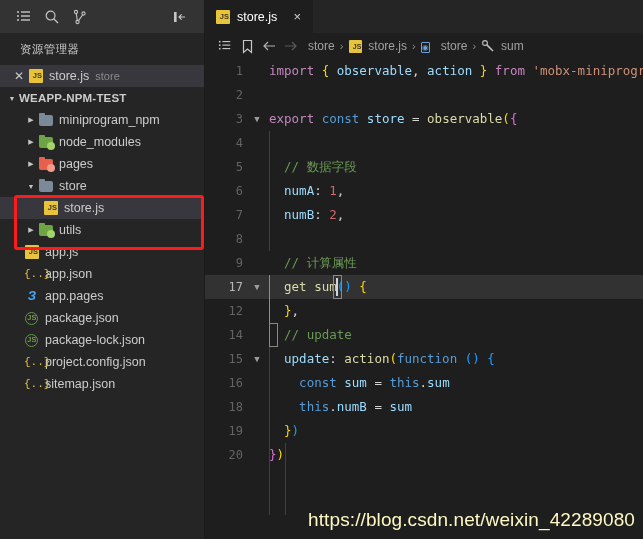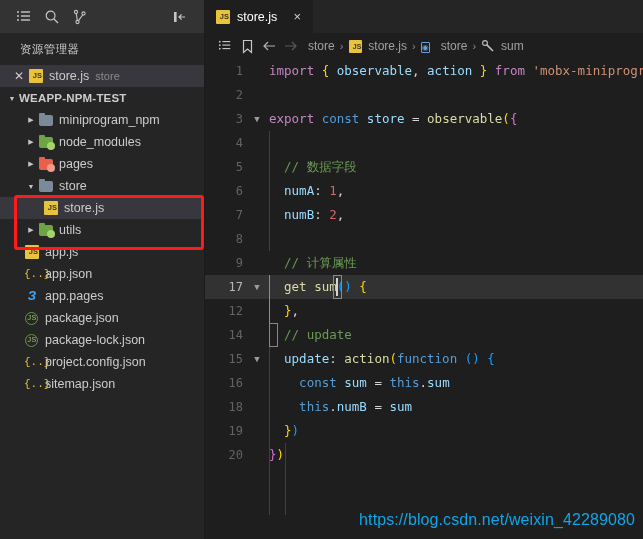--- a/index.html
+++ b/index.html
@@ -168,21 +168,21 @@
 
   
   .iguide{position:absolute;width:1px;background:#404040;left:64px;}
   .iguide.active{background:#707070;}
   .bracket-box{
     position:absolute;border:1px solid #888888;box-sizing:border-box;
   }
   .cursor{position:absolute;width:2px;background:#d4d4d4;}
 
   .watermark{
-    position:absolute;right:8px;bottom:7px;color:#0ea5e9;font-size:16px;
+    position:absolute;right:8px;bottom:7px;color:#fef9c3;font-size:19px;
     font-family:"Liberation Sans",sans-serif;letter-spacing:.1px;
   }
 </style>
 </head>
 <body>
 
 <div id="app">
 
   <div class="sidebar">
 

